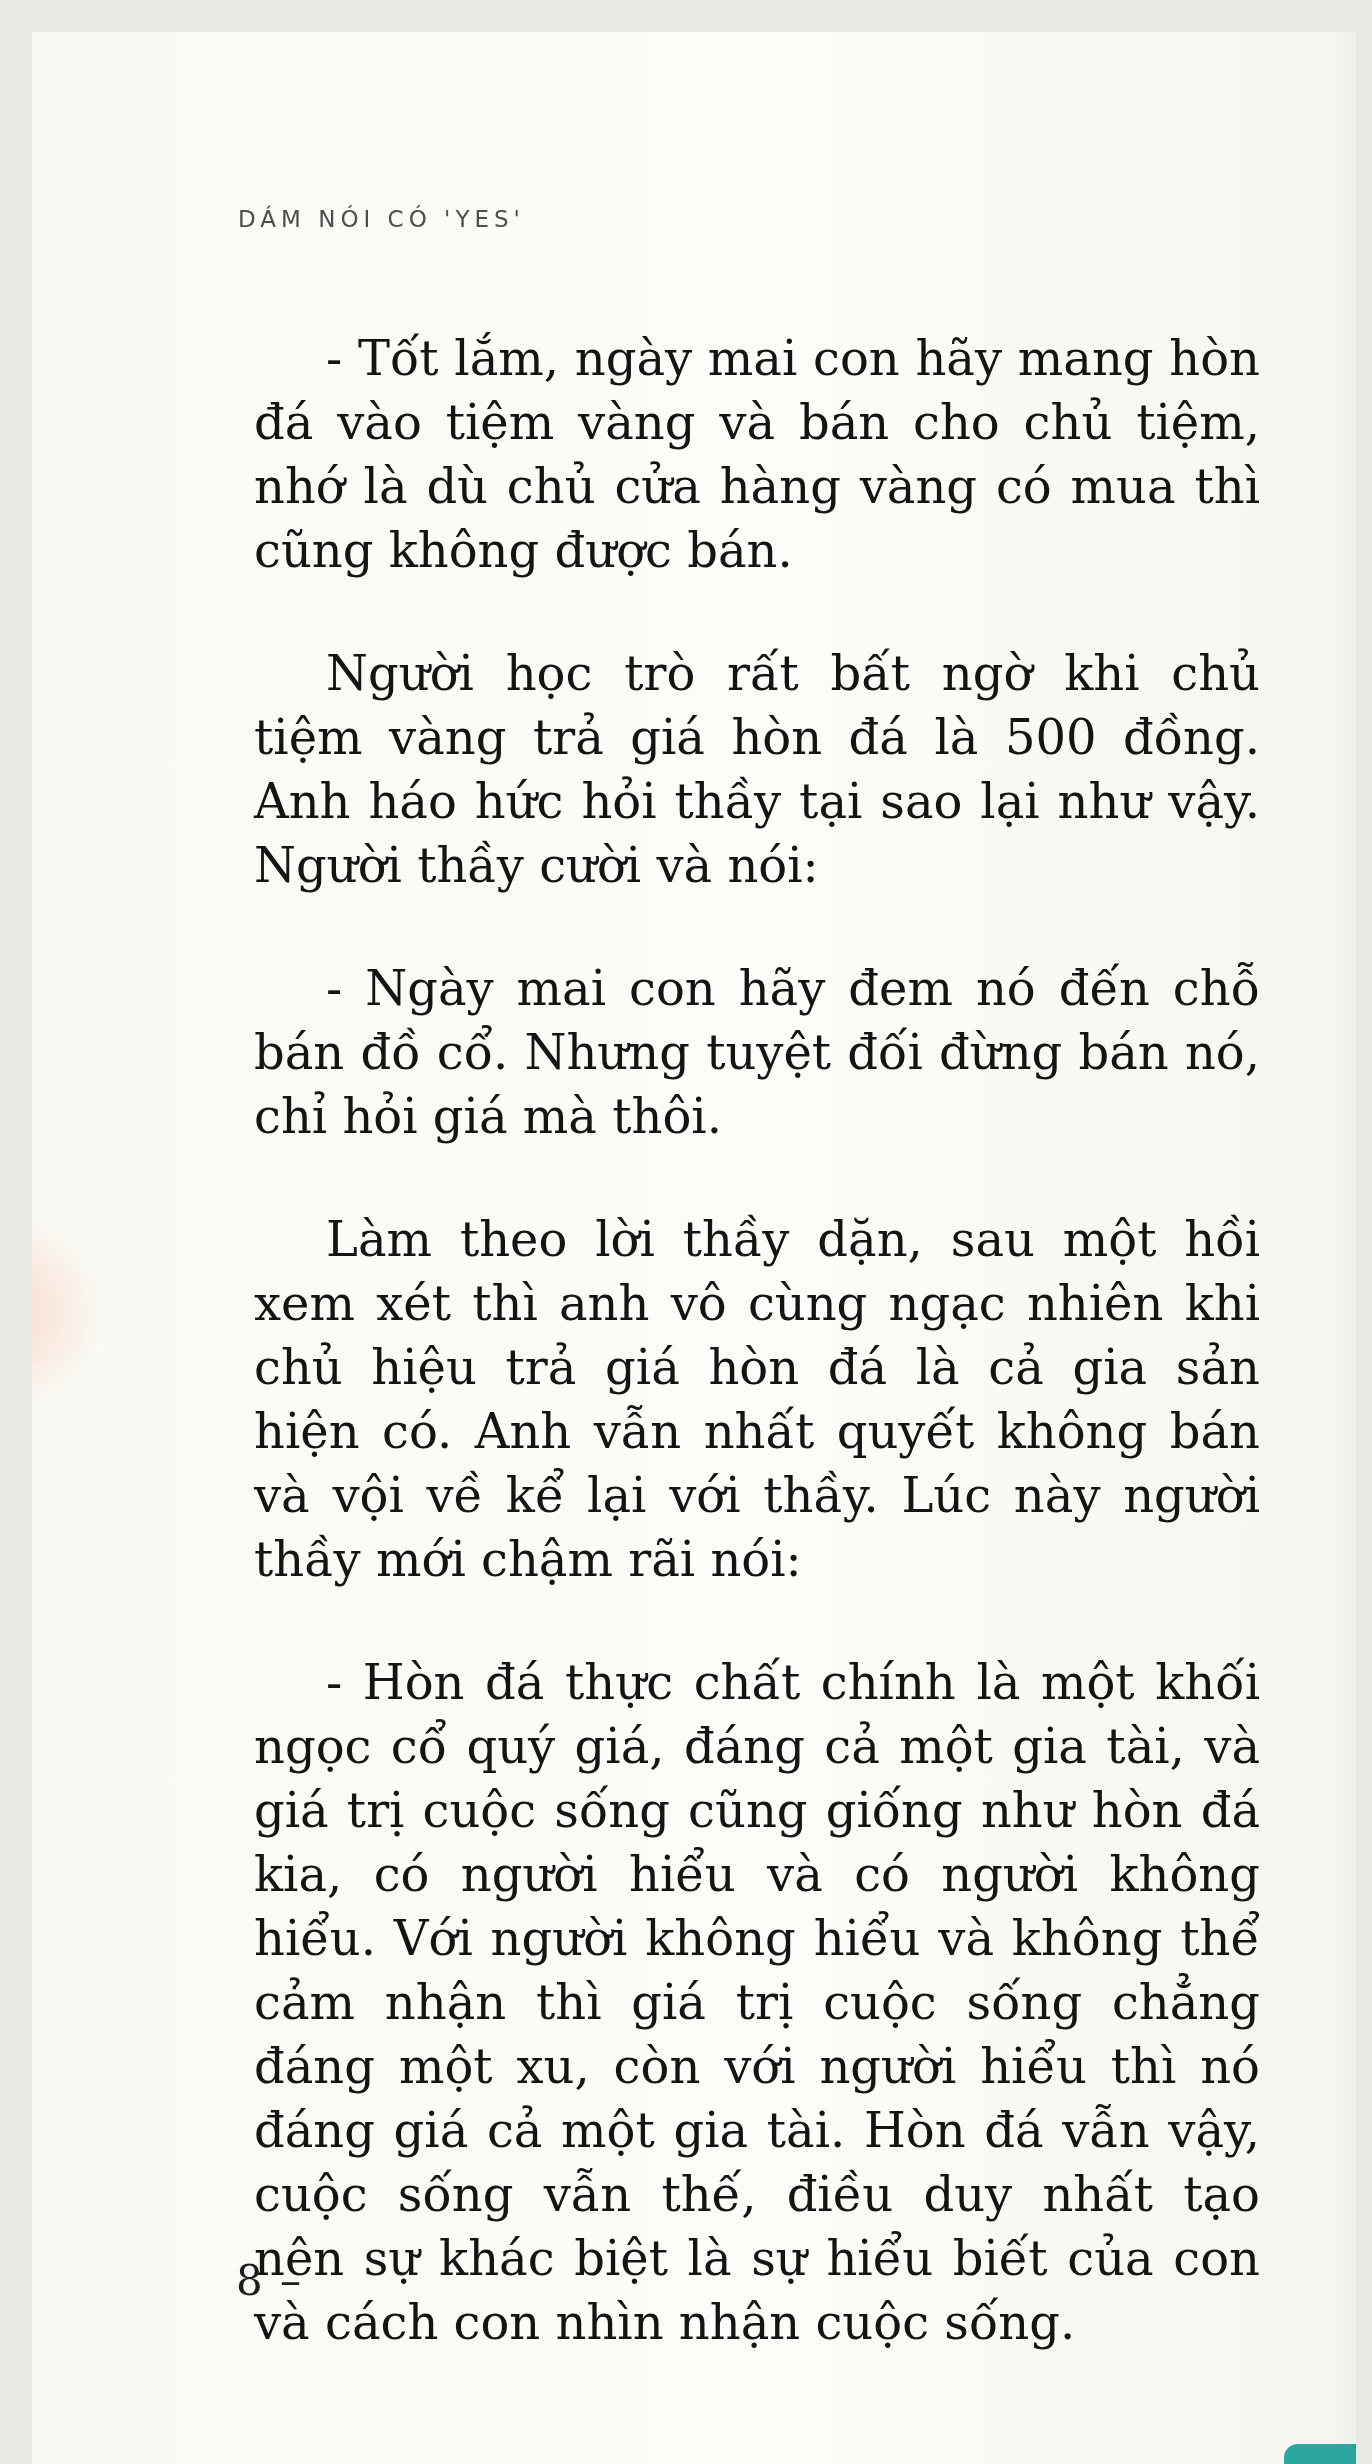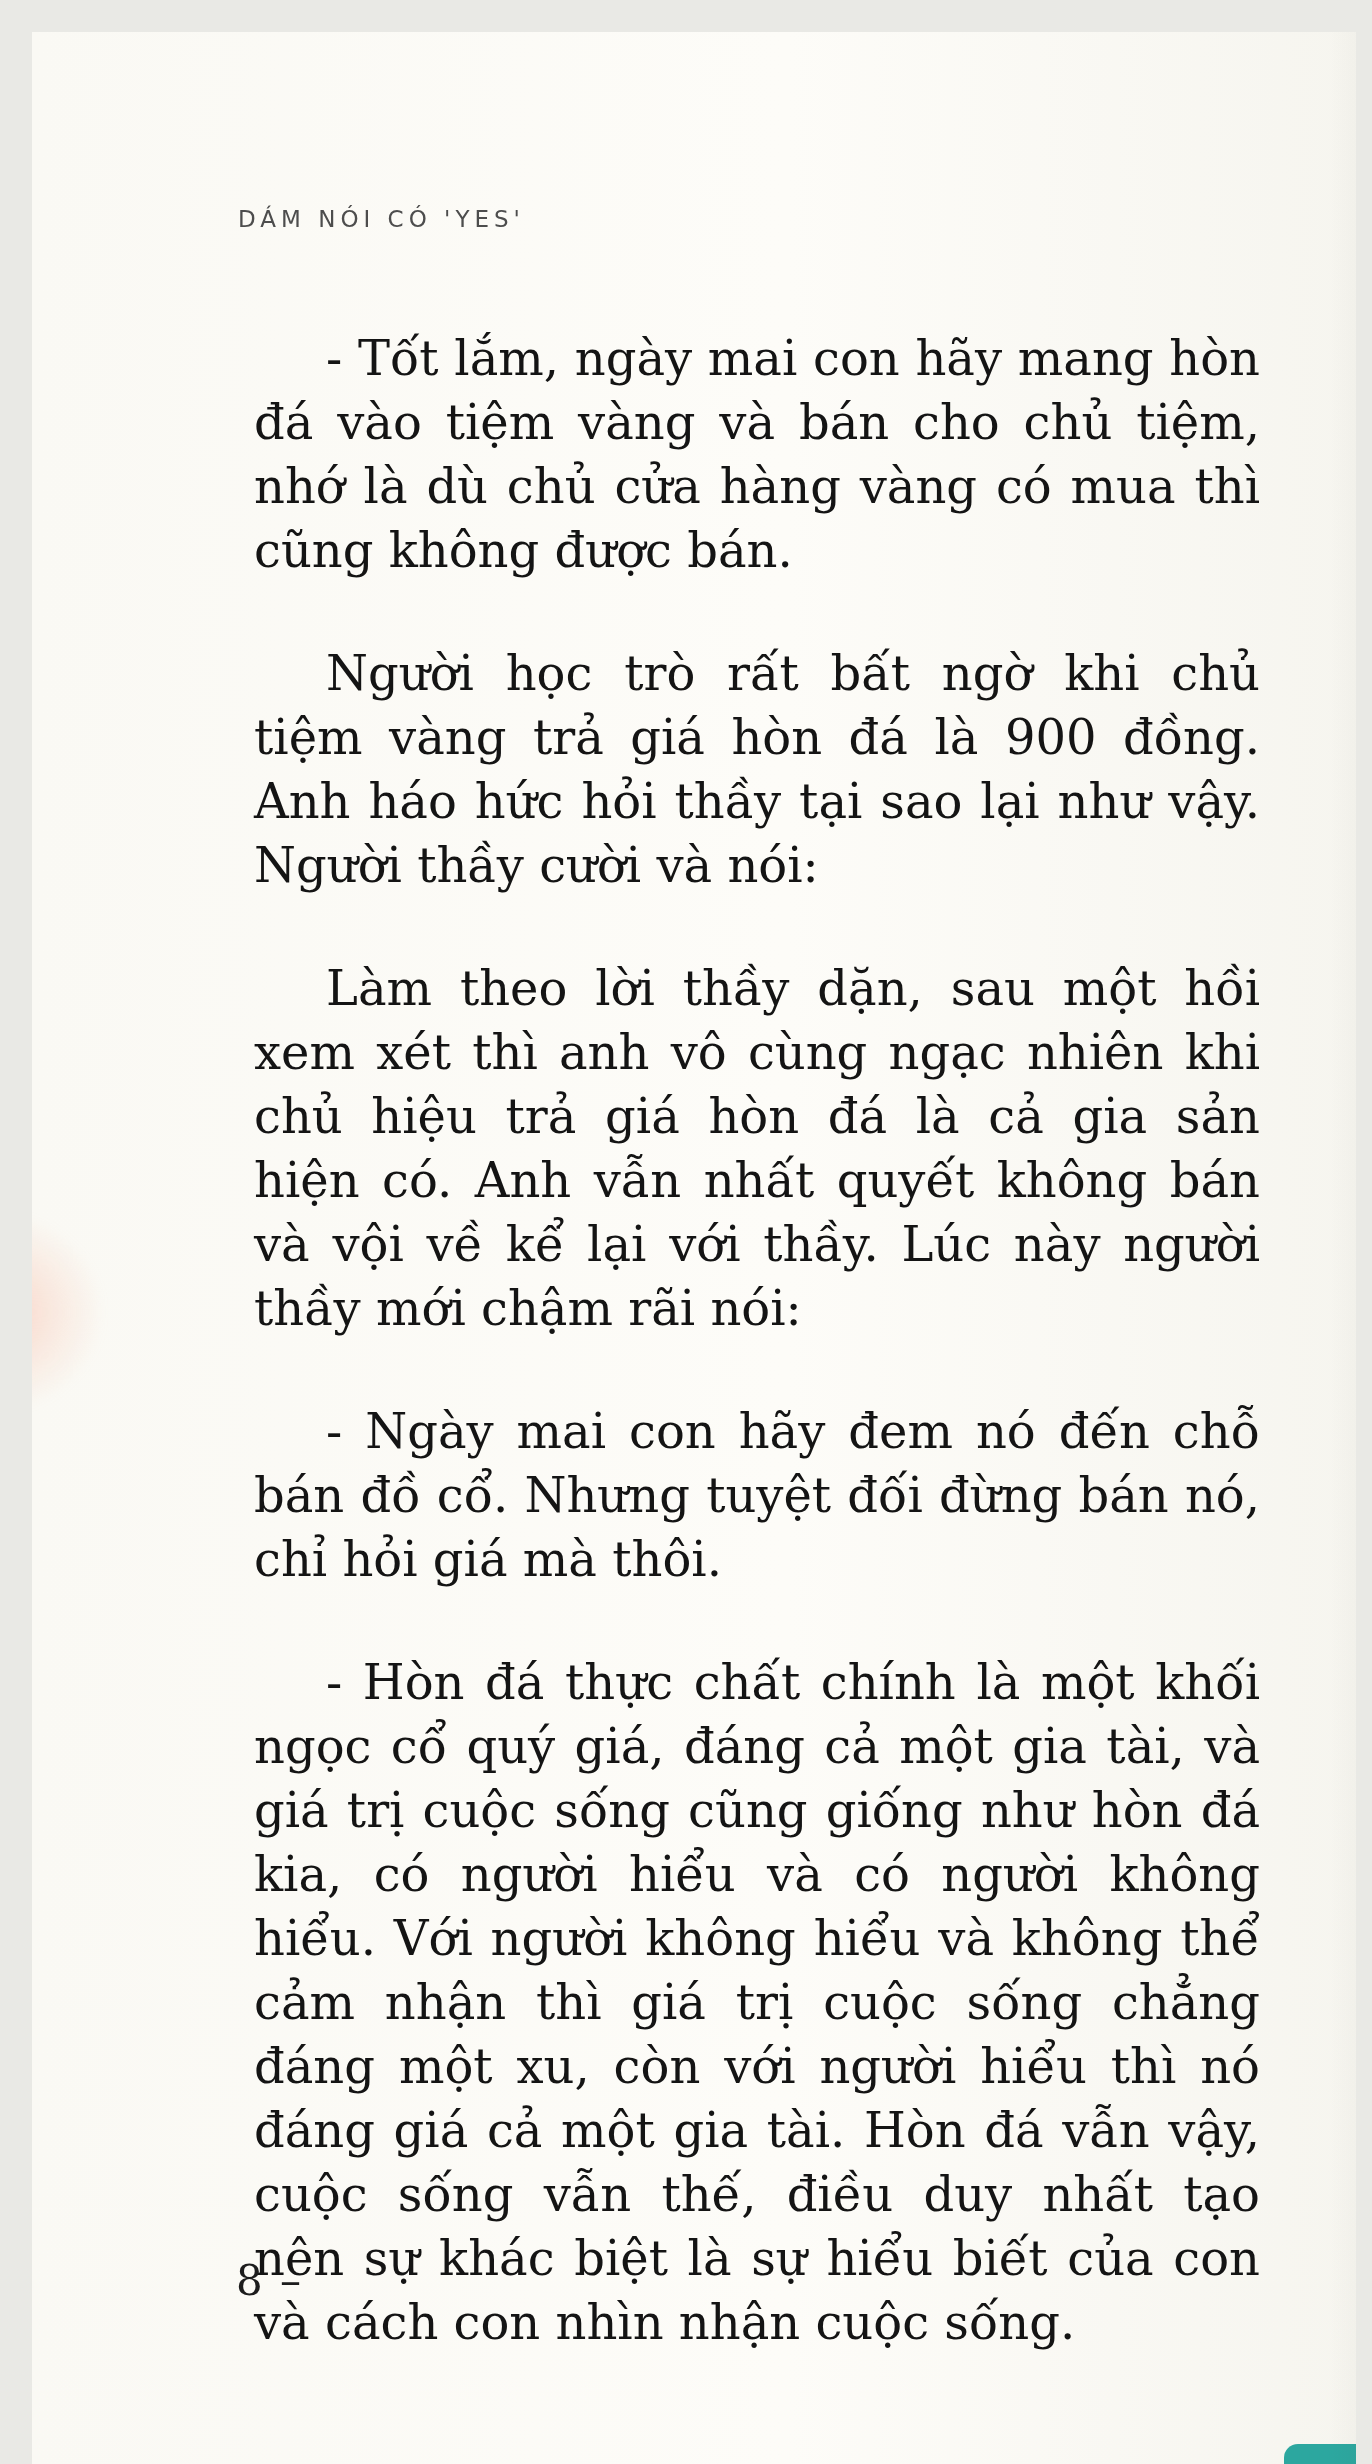--- a/index.html
+++ b/index.html
@@ -94,23 +94,23 @@
 <body>
 
 <div class="page">
 
   <div class="smudge"></div>
 
   <div class="running-header">DÁM NÓI CÓ 'YES'</div>
 
   <div class="body-text">
     <p>- Tốt lắm, ngày mai con hãy mang hòn đá vào tiệm vàng và bán cho chủ tiệm, nhớ là dù chủ cửa hàng vàng có mua thì cũng không được bán.</p>
-    <p>Người học trò rất bất ngờ khi chủ tiệm vàng trả giá hòn đá là 900 đồng. Anh háo hức hỏi thầy tại sao lại như vậy. Người thầy cười và nói:</p>
+    <p>Người học trò rất bất ngờ khi chủ tiệm vàng trả giá hòn đá là 500 đồng. Anh háo hức hỏi thầy tại sao lại như vậy. Người thầy cười và nói:</p>
+    <p>- Ngày mai con hãy đem nó đến chỗ bán đồ cổ. Nhưng tuyệt đối đừng bán nó, chỉ hỏi giá mà thôi.</p>
     <p>Làm theo lời thầy dặn, sau một hồi xem xét thì anh vô cùng ngạc nhiên khi chủ hiệu trả giá hòn đá là cả gia sản hiện có. Anh vẫn nhất quyết không bán và vội về kể lại với thầy. Lúc này người thầy mới chậm rãi nói:</p>
-    <p>- Ngày mai con hãy đem nó đến chỗ bán đồ cổ. Nhưng tuyệt đối đừng bán nó, chỉ hỏi giá mà thôi.</p>
     <p>- Hòn đá thực chất chính là một khối ngọc cổ quý giá, đáng cả một gia tài, và giá trị cuộc sống cũng giống như hòn đá kia, có người hiểu và có người không hiểu. Với người không hiểu và không thể cảm nhận thì giá trị cuộc sống chẳng đáng một xu, còn với người hiểu thì nó đáng giá cả một gia tài. Hòn đá vẫn vậy, cuộc sống vẫn thế, điều duy nhất tạo nên sự khác biệt là sự hiểu biết của con và cách con nhìn nhận cuộc sống.</p>
   </div>
 
   <div class="page-number">8 –</div>
 
   <div class="edge-right"></div>
   <div class="edge-tab"></div>
   <div class="edge-bottom-rise"></div>
   <div class="edge-bottom"></div>
 

